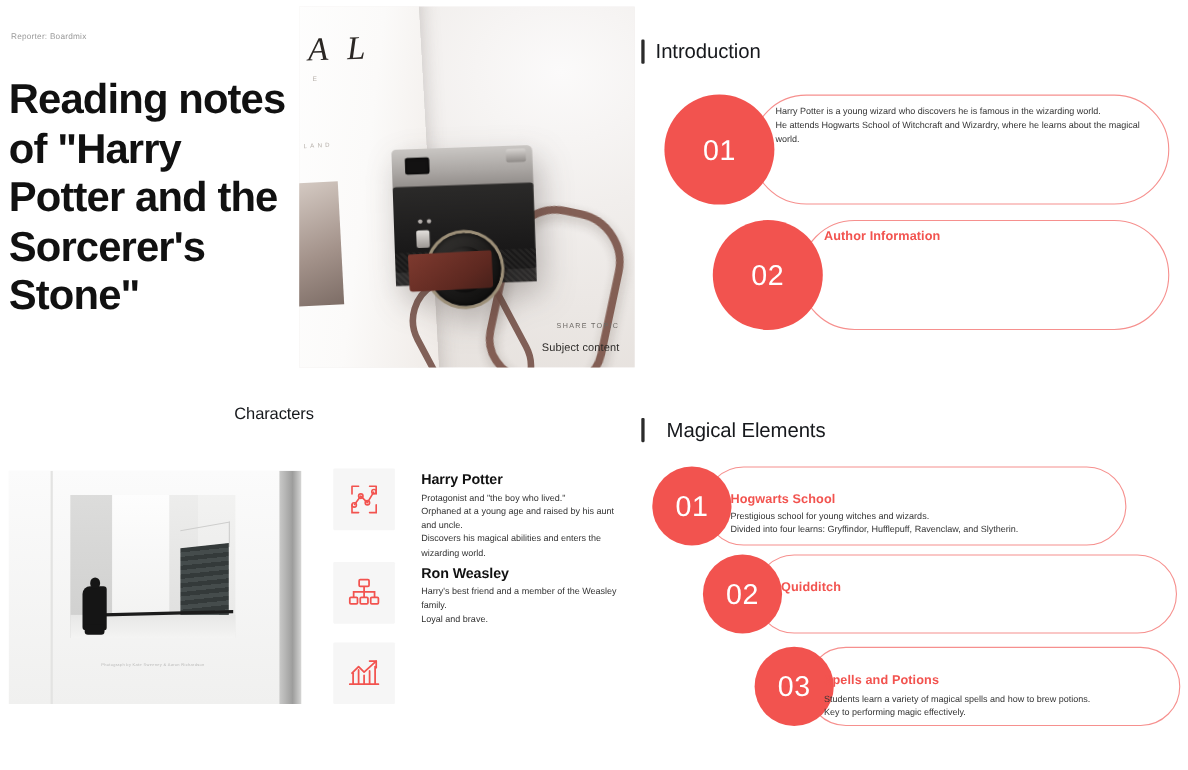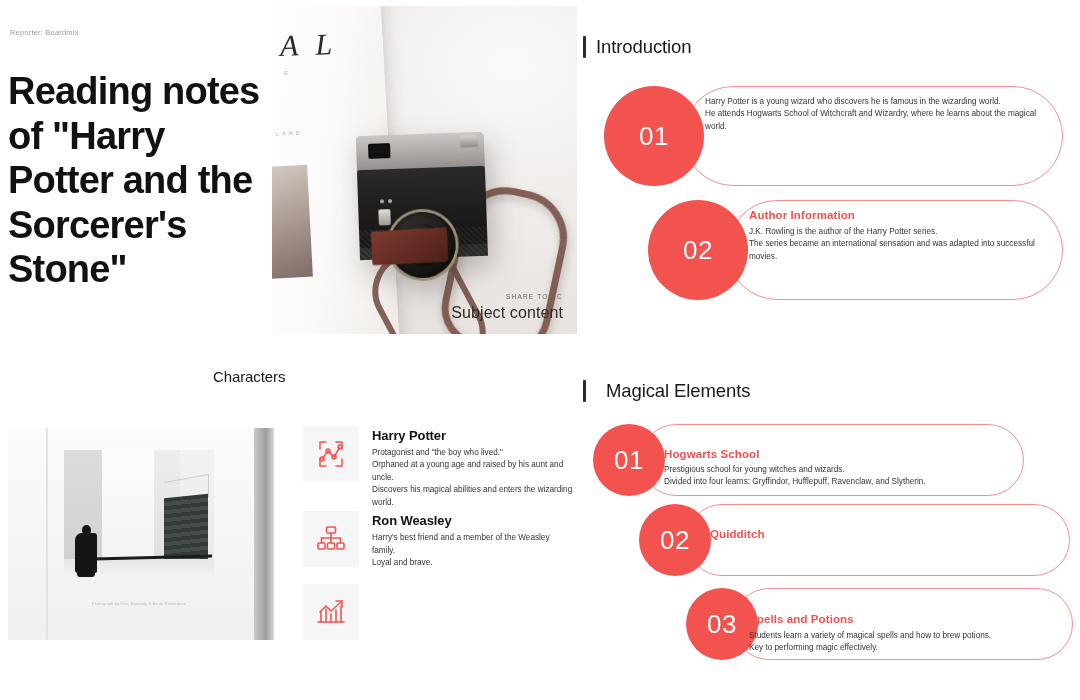--- a/index.html
+++ b/index.html
@@ -193,21 +193,21 @@
     position: absolute;
     right: 14px; bottom: 34px;
     font-size: 6.5px;
     letter-spacing: 1.2px;
     color: #6e6a66;
     text-align: right;
   }
   .hero-caption {
     position: absolute;
     right: 14px; bottom: 12px;
-    font-size: 16px;
+    font-size: 10px;
     color: #2e2c2a;
     text-align: right;
     letter-spacing: .1px;
     margin-left: 45px;
   }
 
   
   .sec-head {
     position: absolute;
     display: flex;
@@ -373,21 +373,21 @@
   .char-list {
     position: absolute;
     left: 303px;
     top: 426px;
     width: 270px;
   }
   .char-row {
     position: relative;
     display: flex;
     align-items: flex-start;
-    gap: 13px;
+    gap: 24px;
   }
   #char-row-0 { margin-bottom: 2px; }
   #char-row-1 { margin-bottom: 14px; }
   .char-icon {
     flex: 0 0 auto;
     width: 56px;
     height: 56px;
     background: #f6f6f6;
     display: flex;
     align-items: center;
@@ -462,22 +462,20 @@
 <div class="pill-num" id="intro-1-num">01</div>
 <div class="pill-body" id="intro-1-body">
   <p class="pill-text">Harry Potter is a young wizard who discovers he is famous in the wizarding world.
 He attends Hogwarts School of Witchcraft and Wizardry, where he learns about the magical world.</p>
 </div>
 
 <div class="pill" id="intro-2"></div>
 <div class="pill-num" id="intro-2-num">02</div>
 <div class="pill-body" id="intro-2-body">
   <p class="pill-title">Author Information</p>
-  <p class="pill-text">J.K. Rowling is the author of the Harry Potter series.
-The series became an international sensation and was adapted into successful movies.</p>
 </div>
 
 <div class="char-head">Characters</div>
 
 <div class="char-photo">
   <div class="cp-bg"></div>
   <div class="cp-spine"></div>
   <div class="cp-inner"></div>
   <div class="cp-wall-a"></div>
   <div class="cp-wall-b"></div>

